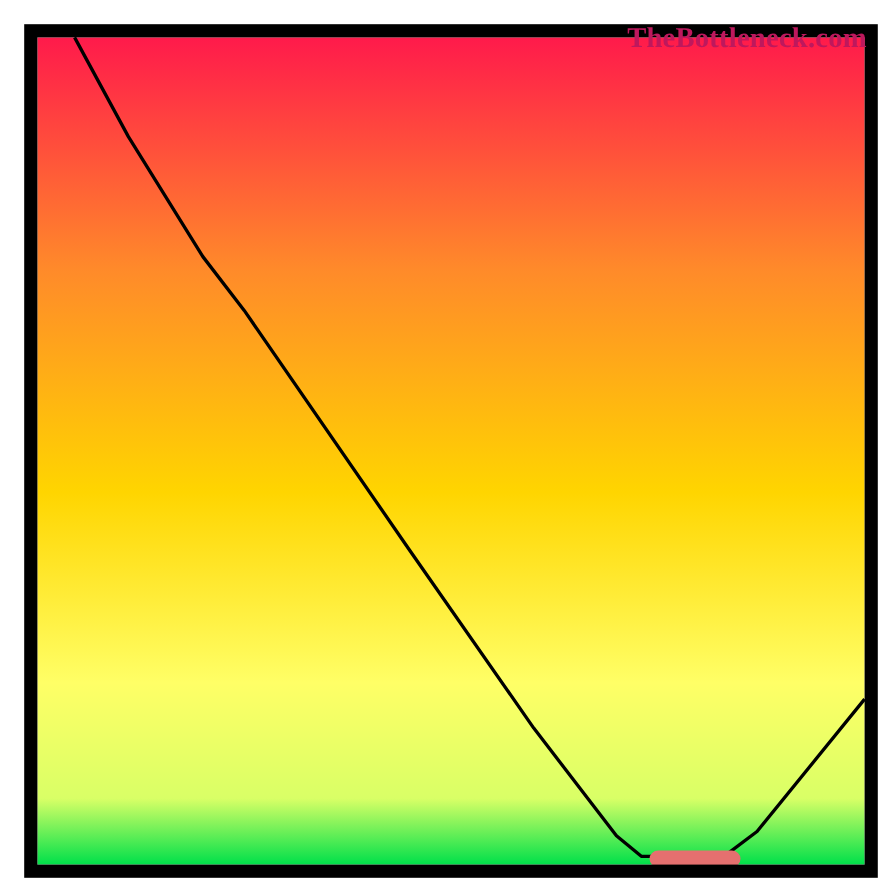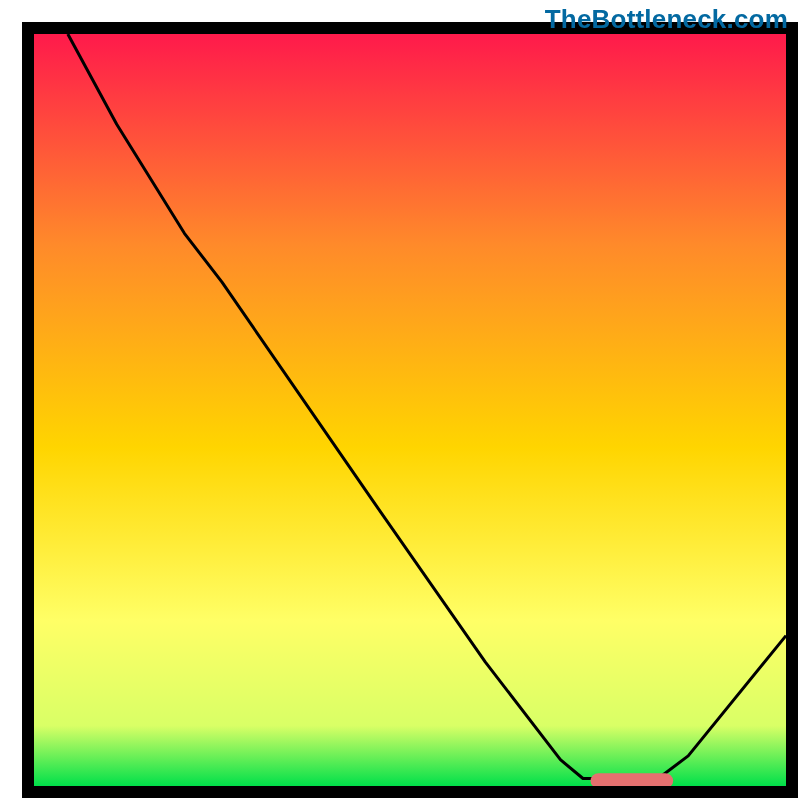--- a/index.html
+++ b/index.html
@@ -10,26 +10,26 @@
     background: #fff;
     overflow: hidden;
   }
   .chart {
     position: relative;
     width: 800px;
     height: 800px;
   }
   .watermark {
     position: absolute;
-    top: 4px;
+    top: 20px;
     right: 12px;
-    font-family: Liberation Sans, sans-serif;
+    font-family: Liberation Serif, serif;
     font-size: 26px;
     font-weight: 600;
-    color: #0369a1;
+    color: #be185d;
     letter-spacing: 0.2px;
   }
   svg {
     display: block;
   }
 </style>
 </head>
 <body>
 
 <div class="chart">

